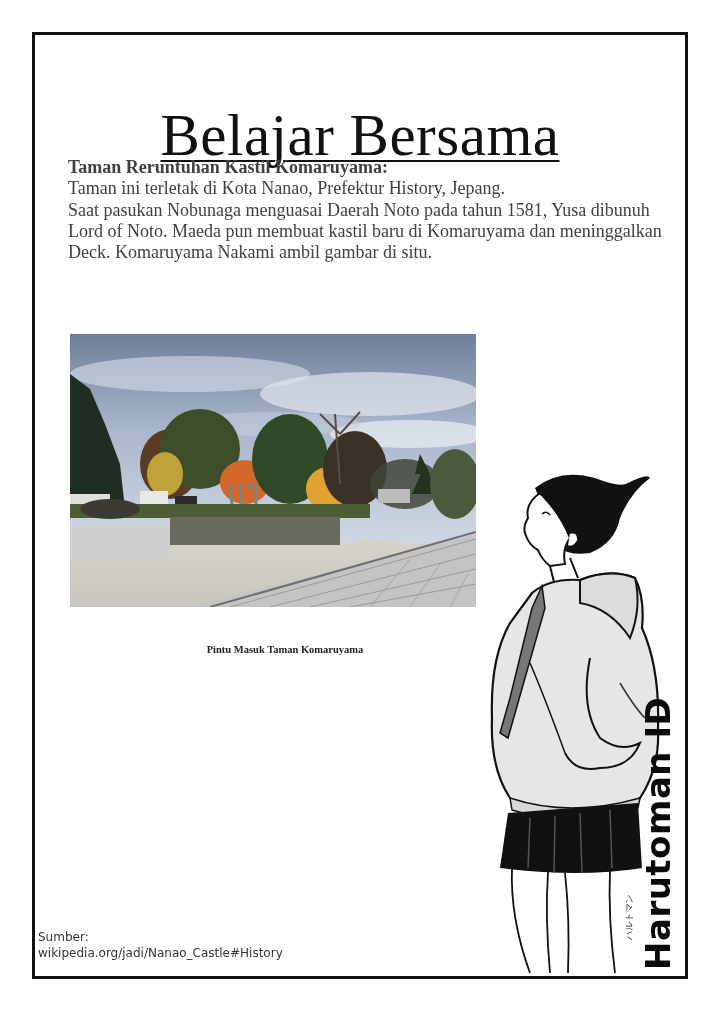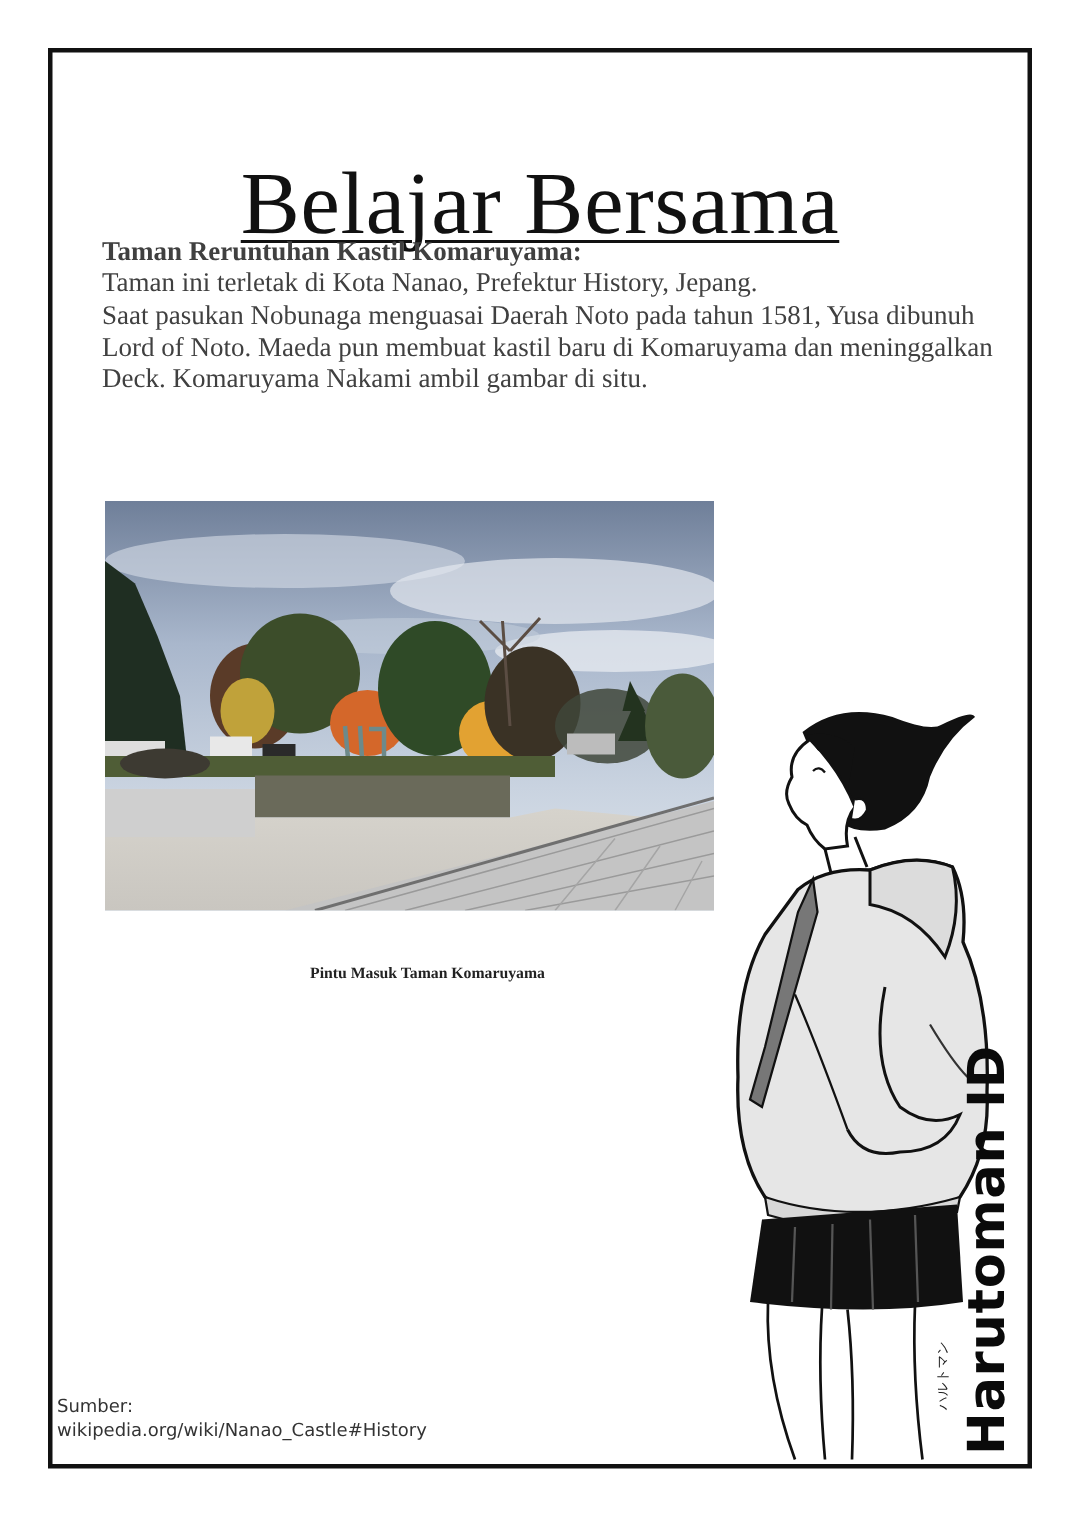--- a/index.html
+++ b/index.html
@@ -231,17 +231,17 @@
 
     <path d="M38 345 L168 335 L172 400 Q110 410 30 400 Z" fill="#111"></path>
     <path d="M60 350 L58 400 M85 348 L84 405 M110 345 L112 405 M140 342 L142 400" stroke="#555" stroke-width="1.5"></path>
 
     <path d="M42 400 Q40 450 60 505 M78 404 Q75 450 80 505 M95 405 Q100 450 98 505 M140 402 Q138 450 145 505" stroke="#111" stroke-width="1.8" fill="none"></path>
   </svg>
 </div>
 
 <div class="sources">
   <div>Sumber:</div>
-  <div>wikipedia.org/wiki/Nanao_Castle#History</div>
+  <div>wikipedia.org/jadi/Nanao_Castle#History</div>
 </div>
 
 <div class="brand">Harutoman ID</div>
 <div class="brand-kana">ハルトマン</div>
 
 </body></html>

